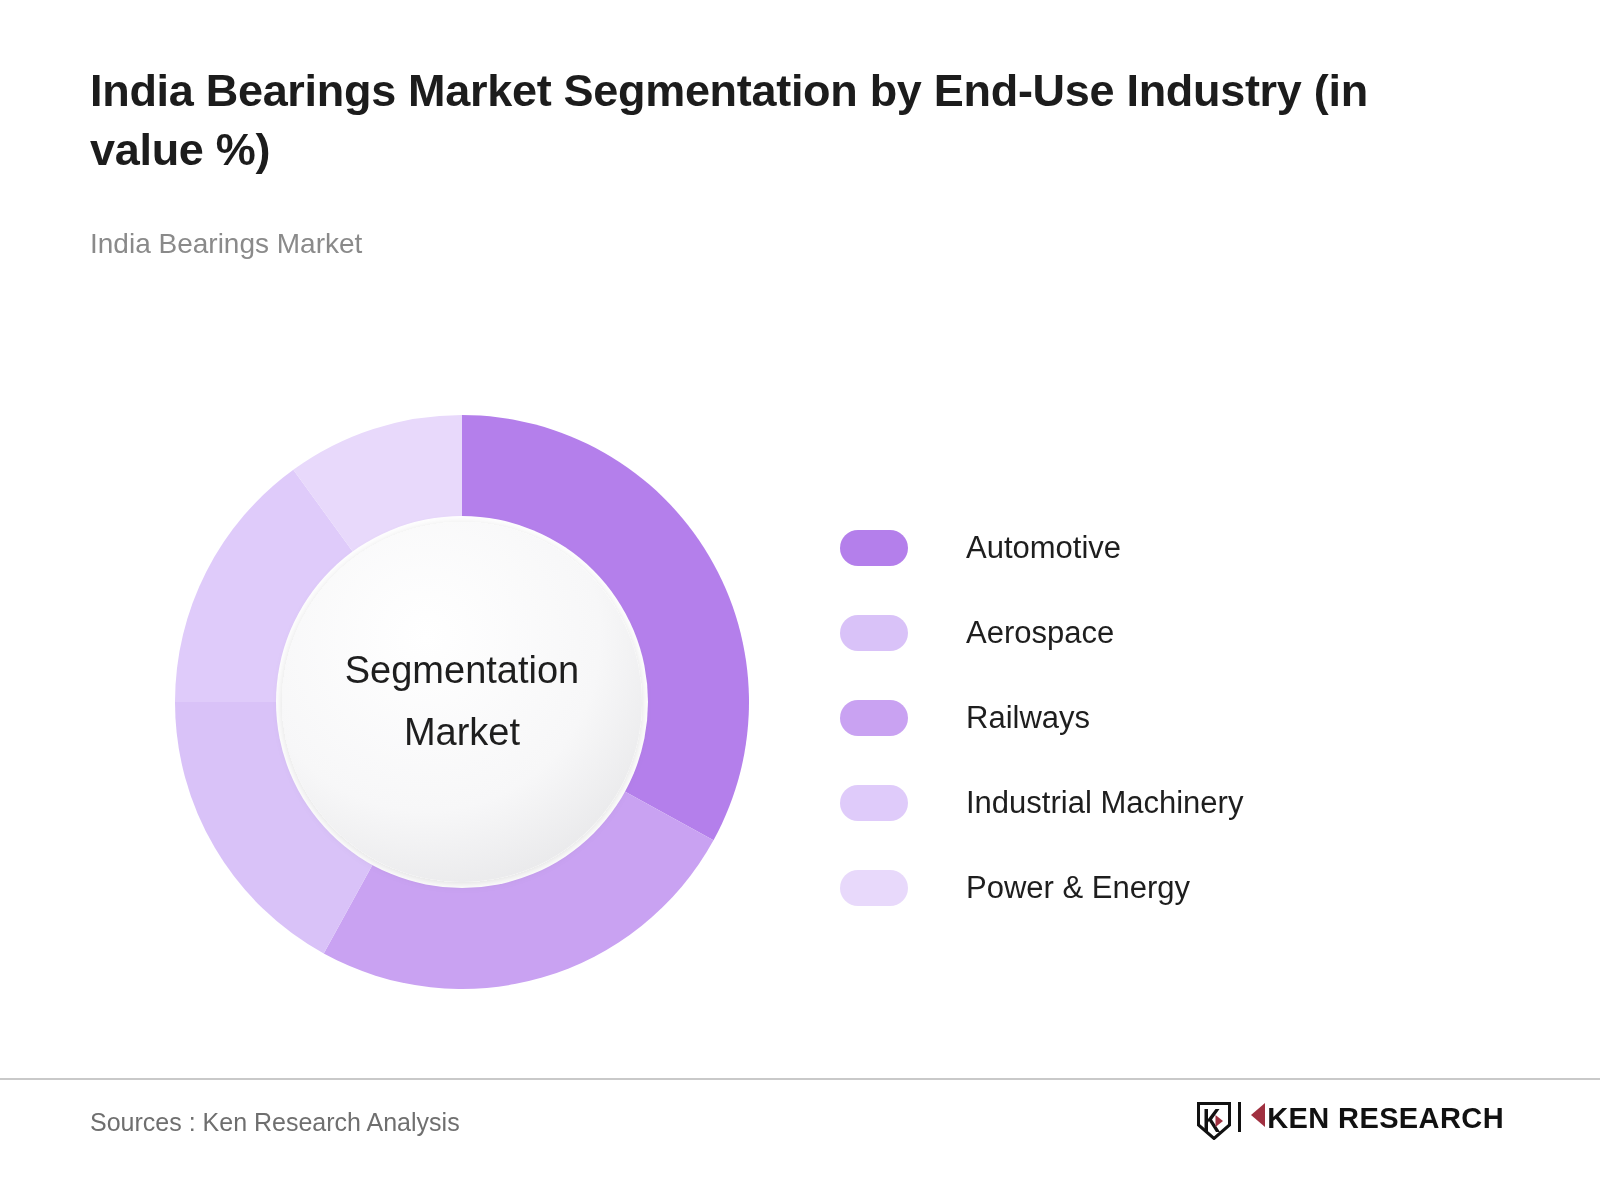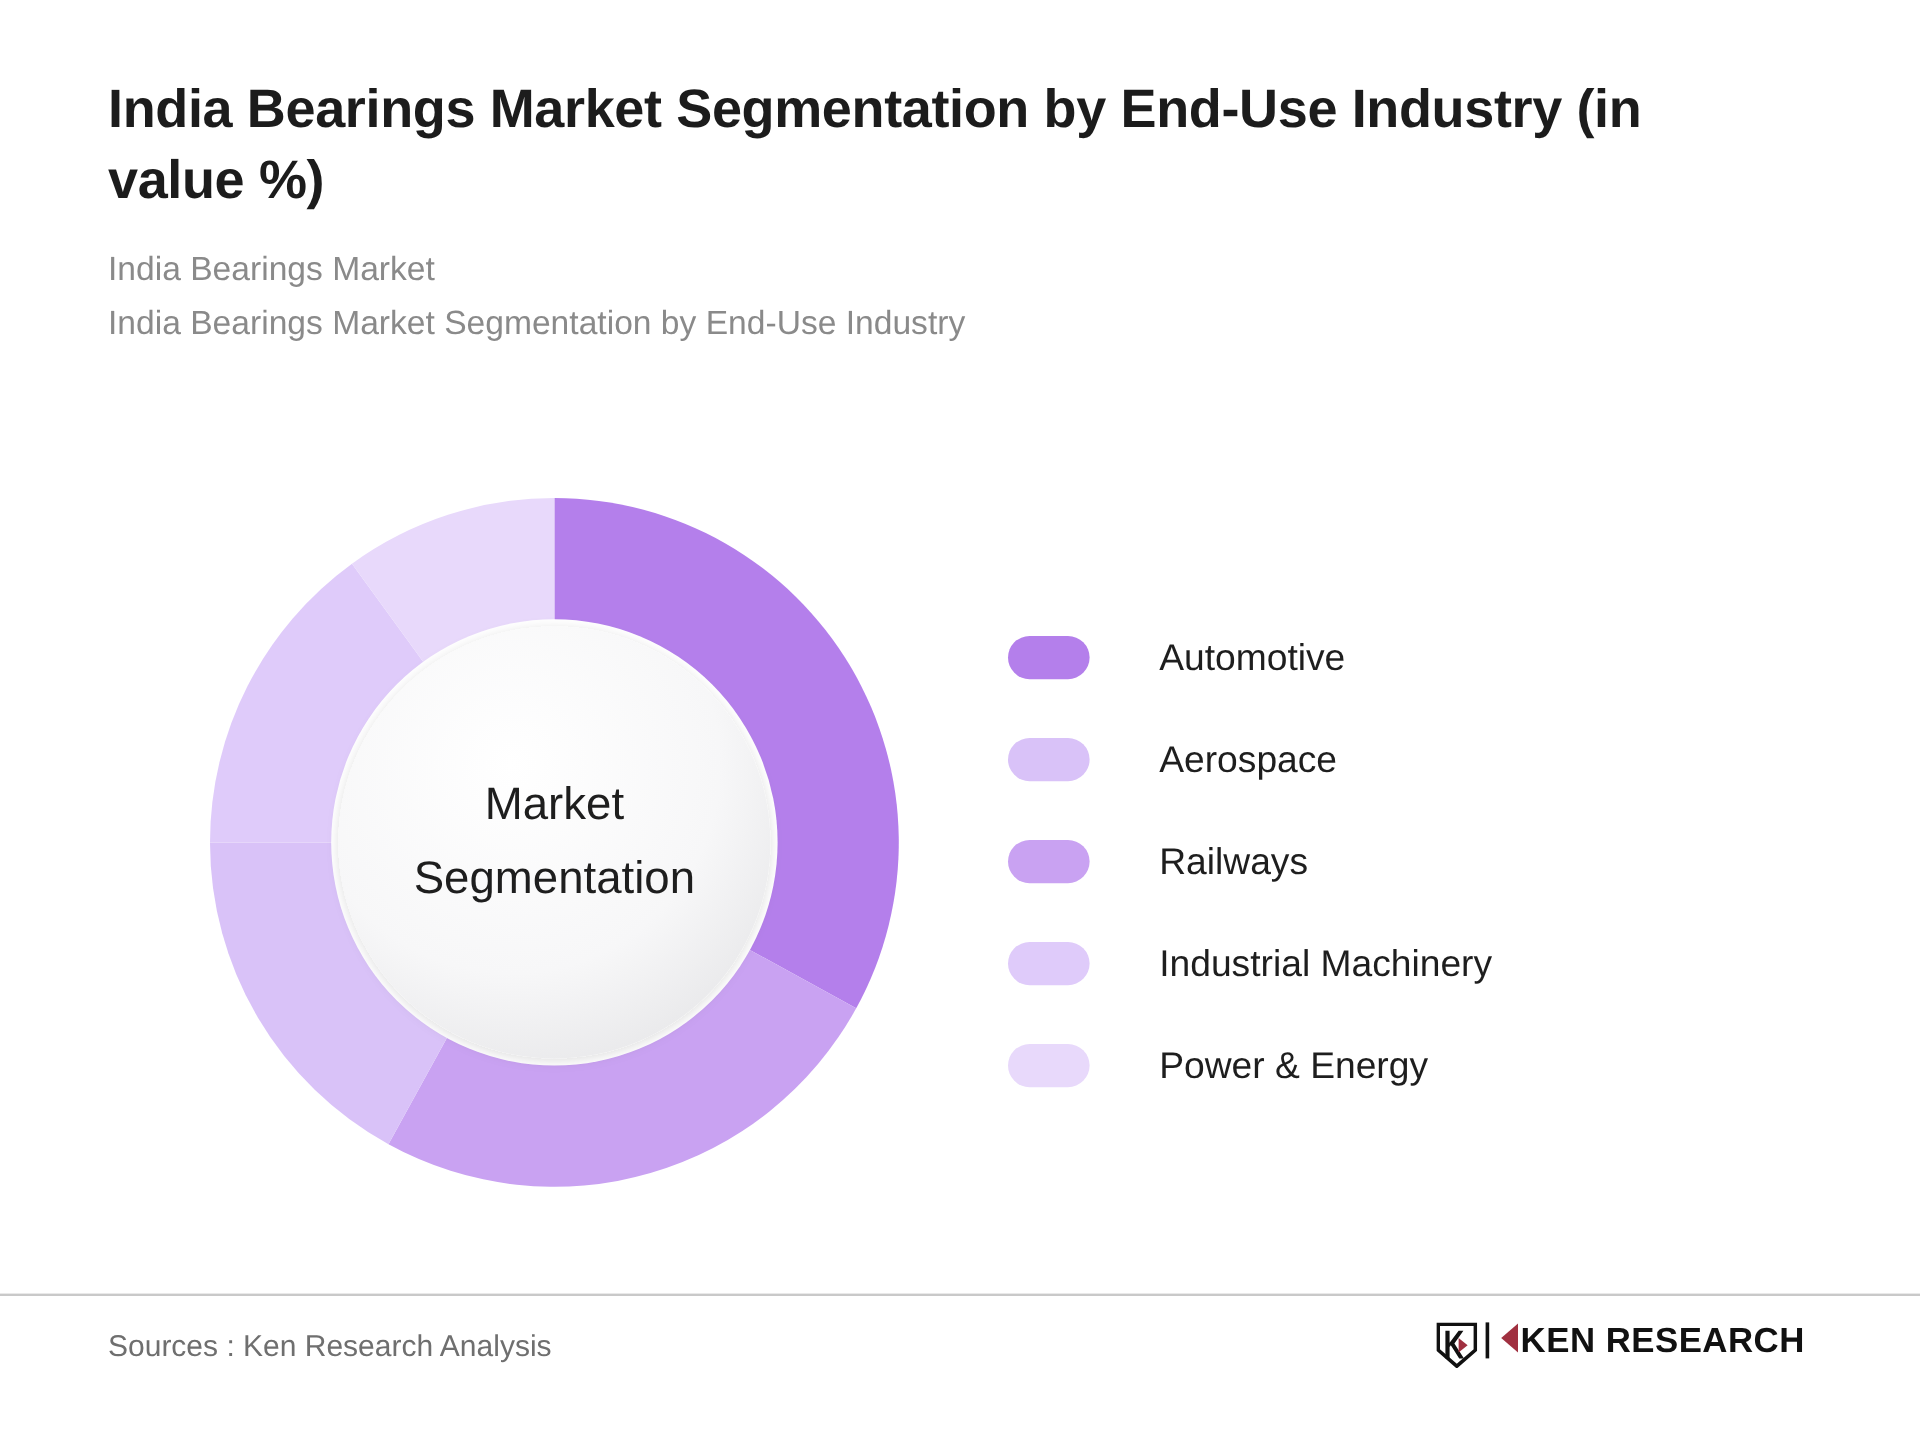--- a/index.html
+++ b/index.html
@@ -32,21 +32,21 @@
   .chart-title {
     font-size: 45px;
     font-weight: bold;
     color: #1c1c1c;
     line-height: 1.30;
     letter-spacing: -0.3px;
     margin: 0;
     max-width: 1400px;
   }
   .subtitle-block {
-    margin-top: 22px;
+    margin-top: 42px;
   }
   .subtitle-line {
     font-size: 28px;
     color: #8a8a8a;
     line-height: 1.62;
     font-weight: normal;
   }
 
   
   .chart-area {
@@ -165,21 +165,20 @@
 </style>
 </head>
 <body>
 
 <div class="page">
 
   <div class="header">
     <h1 class="chart-title">India Bearings Market Segmentation by End-Use Industry (in value %)</h1>
     <div class="subtitle-block">
       <div class="subtitle-line">India Bearings Market</div>
-      <div class="subtitle-line">India Bearings Market Segmentation by End-Use Industry</div>
     </div>
   </div>
 
   <div class="chart-area">
 
     <div class="donut-wrap">
       <svg class="donut-svg" viewBox="0 0 580 580">
         <defs>
           <radialGradient id="hubGrad" cx="40%" cy="32%" r="78%">
             <stop offset="0%" stop-color="#ffffff"></stop>
@@ -194,22 +193,22 @@
             <path d="M 290 290 L 290.00 3.00 A 287 287 0 0 1 541.50 428.26 Z" fill="#b47feb"></path>
             <path d="M 290 290 L 541.50 428.26 A 287 287 0 0 1 151.74 541.50 Z" fill="#c9a2f2"></path>
             <path d="M 290 290 L 151.74 541.50 A 287 287 0 0 1 3.00 290.00 Z" fill="#d9c2f8"></path>
             <path d="M 290 290 L 3.00 290.00 A 287 287 0 0 1 121.31 57.81 Z" fill="#dfcbfa"></path>
             <path d="M 290 290 L 121.31 57.81 A 287 287 0 0 1 290.00 3.00 Z" fill="#e8d9fb"></path>
           </g>
         <circle cx="290" cy="290" r="186" fill="#ffffff"></circle>
         <circle cx="290" cy="290" r="180" fill="url(#hubGrad)" filter="url(#hubShadow)"></circle>
       </svg>
       <div class="center-label">
+        <div>Segmentation</div>
         <div>Market</div>
-        <div>Segmentation</div>
       </div>
     </div>
 
     <div class="legend" id="legend">
         <div class="legend-item">
           <div class="legend-swatch" style="background: rgb(180, 127, 235);"></div>
           <div class="legend-label">Automotive</div>
         </div>
         <div class="legend-item">
           <div class="legend-swatch" style="background: rgb(217, 194, 248);"></div>

